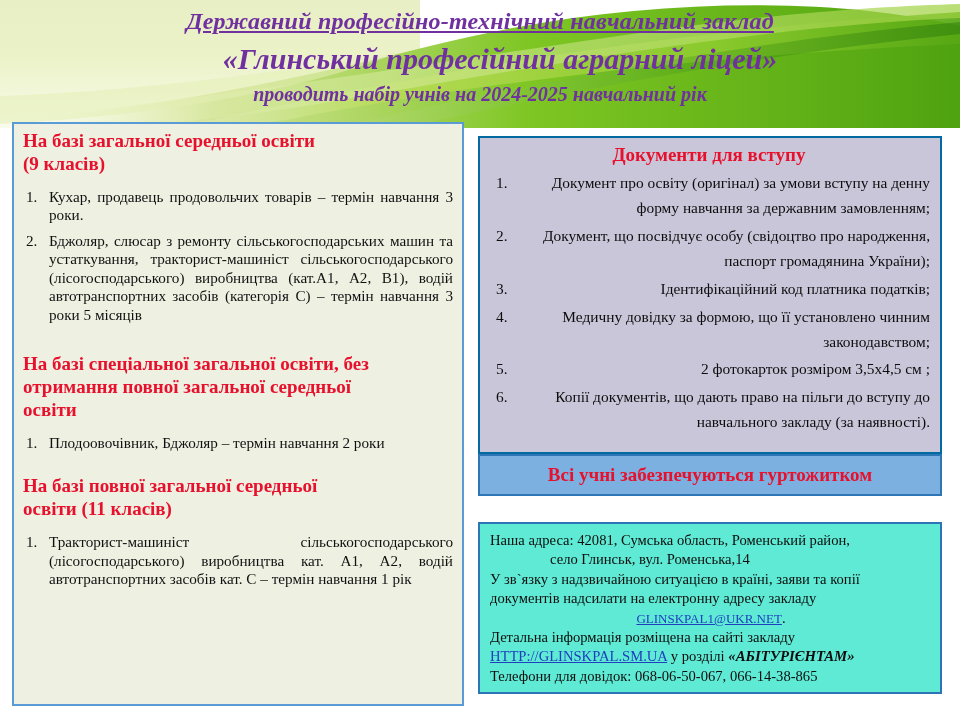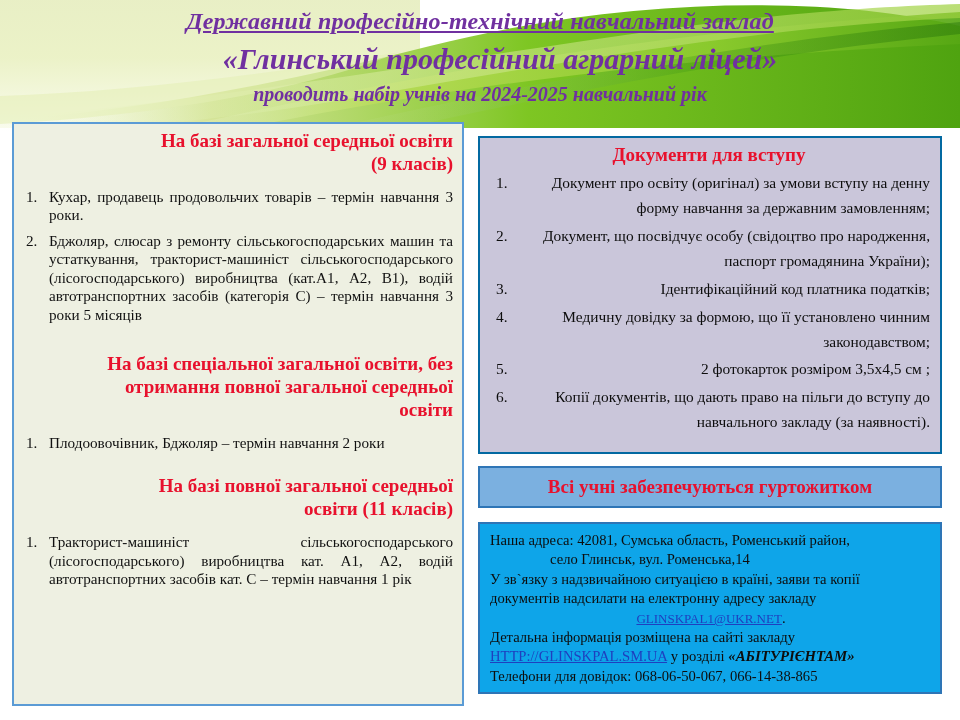--- a/index.html
+++ b/index.html
@@ -100,46 +100,46 @@
     width: 464px;
     height: 318px;
     background: #cac6da;
     border: 2px solid #0369a1;
     padding: 4px 10px 6px 8px;
   }
 
   
   .panel-dorm {
     left: 478px;
-    top: 466px;
+    top: 454px;
     width: 464px;
     height: 42px;
     background: #7bb0e0;
     border: 2px solid #2e75b6;
     display: flex;
     align-items: center;
     justify-content: center;
   }
 
   
   .panel-contacts {
     left: 478px;
     top: 522px;
     width: 464px;
     height: 172px;
-    background: #0ea5e9;
+    background: #5eead4;
     border: 2px solid #2e75b6;
     padding: 7px 8px 6px 10px;
   }
 
   
   .red-heading {
     color: #e8112d;
     font-weight: bold;
-    text-align: right;
+    text-align: left;
     font-size: 19px;
     line-height: 1.2;
     margin: 0;
   }
   .heading-docs {
     color: #e8112d;
     font-weight: bold;
     text-align: center;
     font-size: 19px;
     margin: 2px 0 4px 0;

